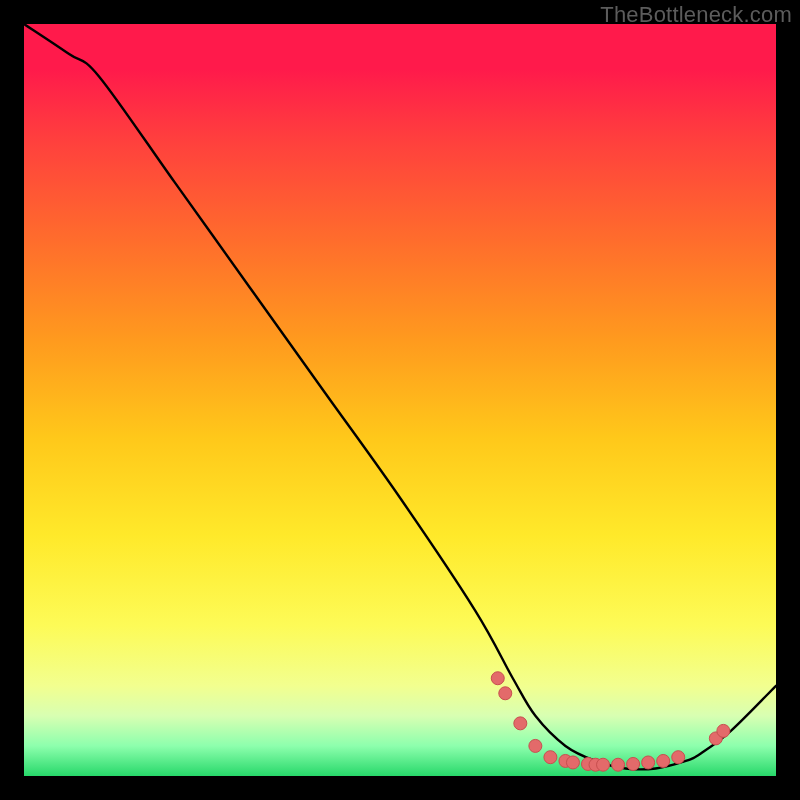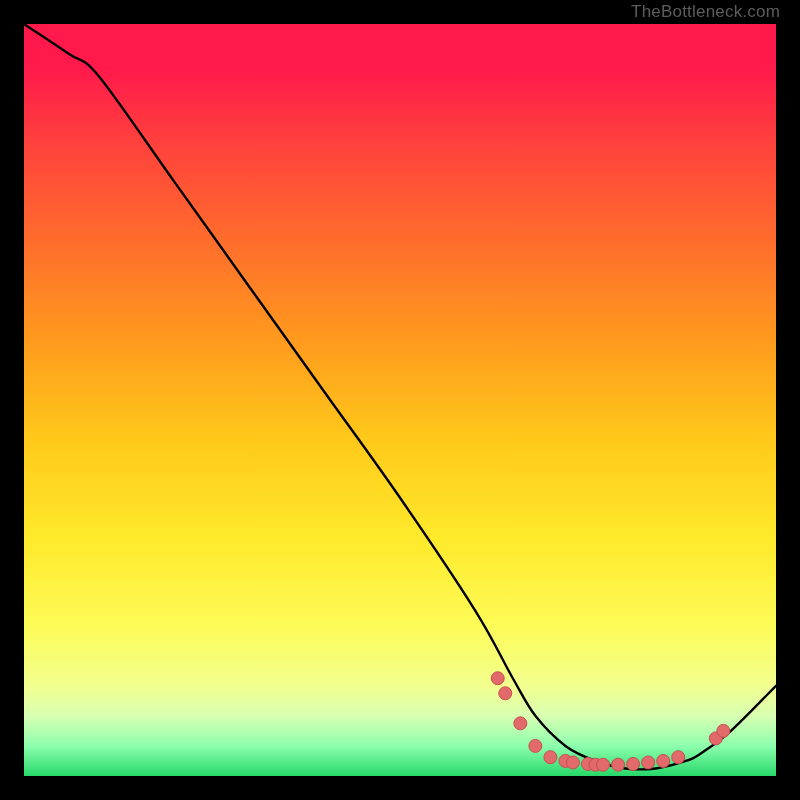--- a/index.html
+++ b/index.html
@@ -35,23 +35,23 @@
       #fdfb57 80%,
       #f2ff8f 88%,
       #d8ffb2 92%,
       #8dffad 96%,
       #27d86a 100%
     );
   }
   .watermark {
     position: absolute;
     top: 2px;
-    right: 20px;
+    right: 8px;
     color: #5c5c5c;
-    font-size: 17px;
+    font-size: 22px;
     letter-spacing: 0.2px;
     user-select: none;
     margin-left: 20px;
   }
   svg.curve {
     position: absolute;
     left: 0;
     top: 0;
     width: 752px;
     height: 752px;

